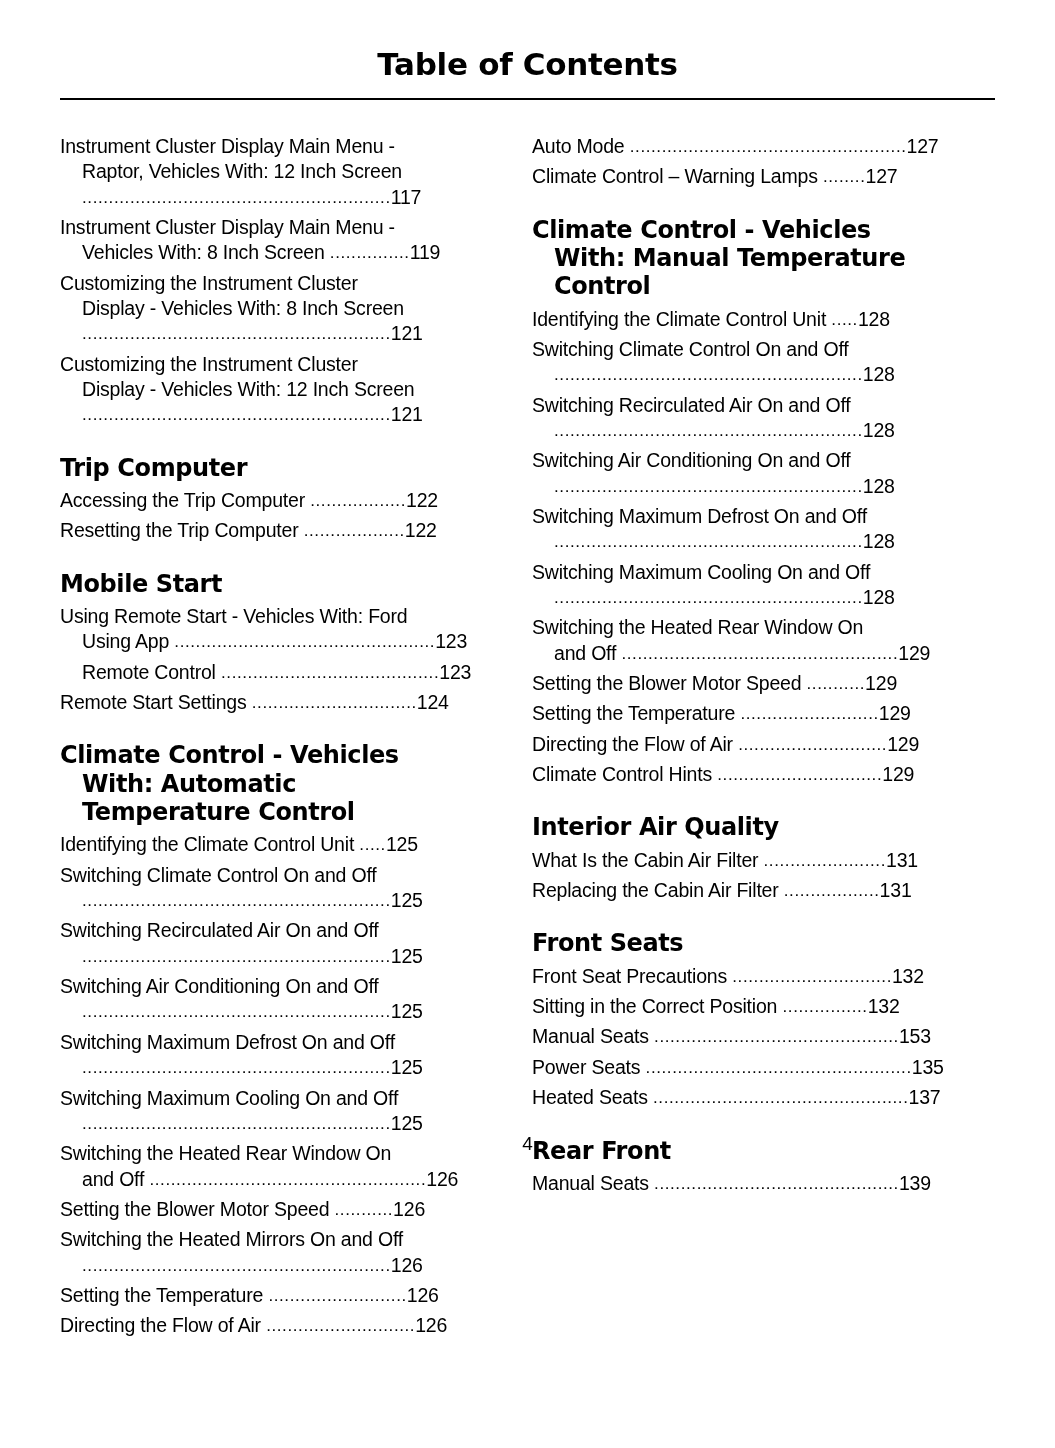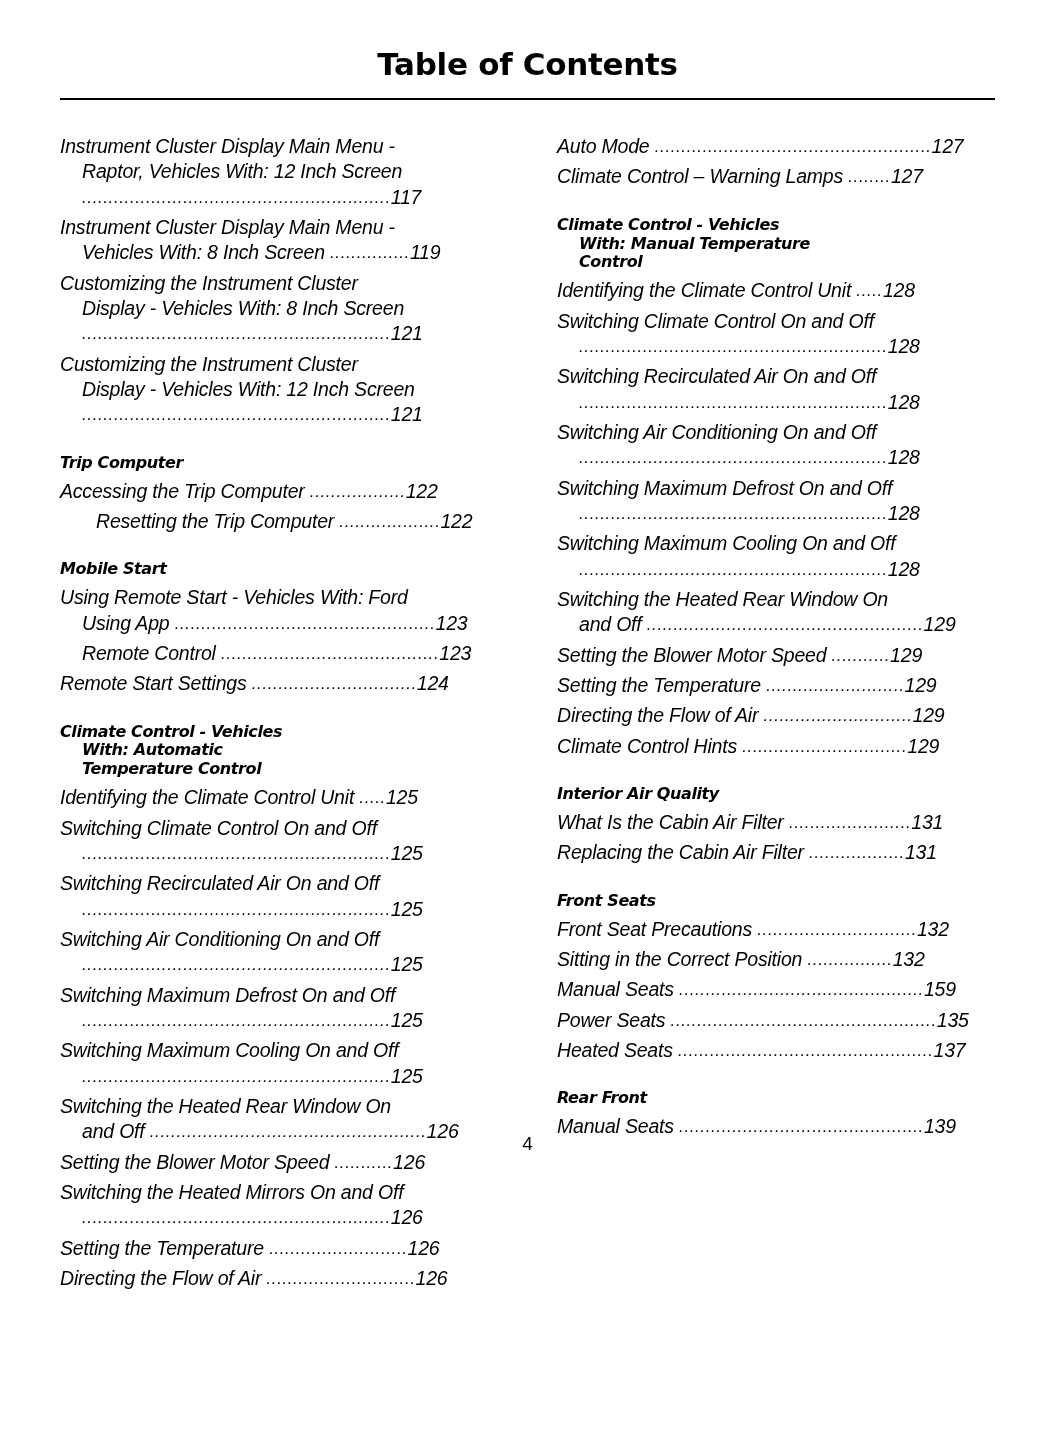--- a/index.html
+++ b/index.html
@@ -30,32 +30,31 @@
     margin: 0 0 16px 0;
     font-family: "DejaVu Sans", sans-serif;
   }
   .title-rule {
     border: 0;
     border-top: 2px solid #000;
     margin: 0 0 34px 0;
   }
   .columns {
     display: flex;
-    gap: 42px;
+    gap: 17px;
     align-items: flex-start;
-    font-style: italic;
   }
   .col {
     width: 455px;
     flex: 0 0 455px;
   }
   .section-head {
     font-family: "DejaVu Sans", sans-serif;
     font-weight: bold;
-    font-size: 16px;
+    font-size: 24px;
     line-height: 1.18;
     letter-spacing: -0.4px;
     margin: 26px 0 6px 0;
   }
   .section-head .cont {
     display: block;
     padding-left: 22px;
   }
   .entry {
     font-size: 19.5px;
@@ -117,21 +116,21 @@
           <span class="cont"><span>Display - Vehicles With: 8 Inch Screen</span></span>
           <span class="leader-line"><span class="dots">..........................................................</span><span class="pg">121</span></span>
         </div>
         <div class="entry">
           <span class="txt">Customizing the Instrument Cluster</span>
           <span class="cont"><span>Display - Vehicles With: 12 Inch Screen</span></span>
           <span class="leader-line"><span class="dots">..........................................................</span><span class="pg">121</span></span>
         </div>
         <div class="section-head"><span>Trip Computer</span></div>
         <div class="entry"><span class="txt" style="display: inline;">Accessing the Trip Computer </span><span class="dots">..................</span><span class="pg">122</span></div>
-        <div class="entry"><span class="txt" style="display: inline; margin-left: 36px;">Resetting the Trip Computer </span><span class="dots">...................</span><span class="pg">122</span></div>
+        <div class="entry"><span class="txt" style="display: inline;">Resetting the Trip Computer </span><span class="dots">...................</span><span class="pg">122</span></div>
         <div class="section-head"><span>Mobile Start</span></div>
         <div class="entry">
           <span class="txt">Using Remote Start - Vehicles With: Ford</span>
           <span class="cont"><span>Using App </span><span class="dots">.................................................</span><span class="pg">123</span></span>
         </div>
         <div class="entry">
           <span class="cont"><span>Remote Control </span><span class="dots">.........................................</span><span class="pg">123</span></span>
         </div>
         <div class="entry"><span class="txt" style="display: inline;">Remote Start Settings </span><span class="dots">...............................</span><span class="pg">124</span></div>
         <div class="section-head"><span>Climate Control - Vehicles</span><span class="cont">With: Automatic</span><span class="cont">Temperature Control</span></div>
@@ -200,21 +199,21 @@
         <div class="entry"><span class="txt" style="display: inline;">Setting the Blower Motor Speed </span><span class="dots">...........</span><span class="pg">129</span></div>
         <div class="entry"><span class="txt" style="display: inline;">Setting the Temperature </span><span class="dots">..........................</span><span class="pg">129</span></div>
         <div class="entry"><span class="txt" style="display: inline;">Directing the Flow of Air </span><span class="dots">............................</span><span class="pg">129</span></div>
         <div class="entry"><span class="txt" style="display: inline;">Climate Control Hints </span><span class="dots">...............................</span><span class="pg">129</span></div>
         <div class="section-head"><span>Interior Air Quality</span></div>
         <div class="entry"><span class="txt" style="display: inline;">What Is the Cabin Air Filter </span><span class="dots">.......................</span><span class="pg">131</span></div>
         <div class="entry"><span class="txt" style="display: inline;">Replacing the Cabin Air Filter </span><span class="dots">..................</span><span class="pg">131</span></div>
         <div class="section-head"><span>Front Seats</span></div>
         <div class="entry"><span class="txt" style="display: inline;">Front Seat Precautions </span><span class="dots">..............................</span><span class="pg">132</span></div>
         <div class="entry"><span class="txt" style="display: inline;">Sitting in the Correct Position </span><span class="dots">................</span><span class="pg">132</span></div>
-        <div class="entry"><span class="txt" style="display: inline;">Manual Seats </span><span class="dots">..............................................</span><span class="pg">159</span></div>
+        <div class="entry"><span class="txt" style="display: inline;">Manual Seats </span><span class="dots">..............................................</span><span class="pg">153</span></div>
         <div class="entry"><span class="txt" style="display: inline;">Power Seats </span><span class="dots">..................................................</span><span class="pg">135</span></div>
         <div class="entry"><span class="txt" style="display: inline;">Heated Seats </span><span class="dots">................................................</span><span class="pg">137</span></div>
         <div class="section-head"><span>Rear Front</span></div>
         <div class="entry"><span class="txt" style="display: inline;">Manual Seats </span><span class="dots">..............................................</span><span class="pg">139</span></div>
       </div>
   </div>
 
   <div class="footer">4</div>
 </div>
 

